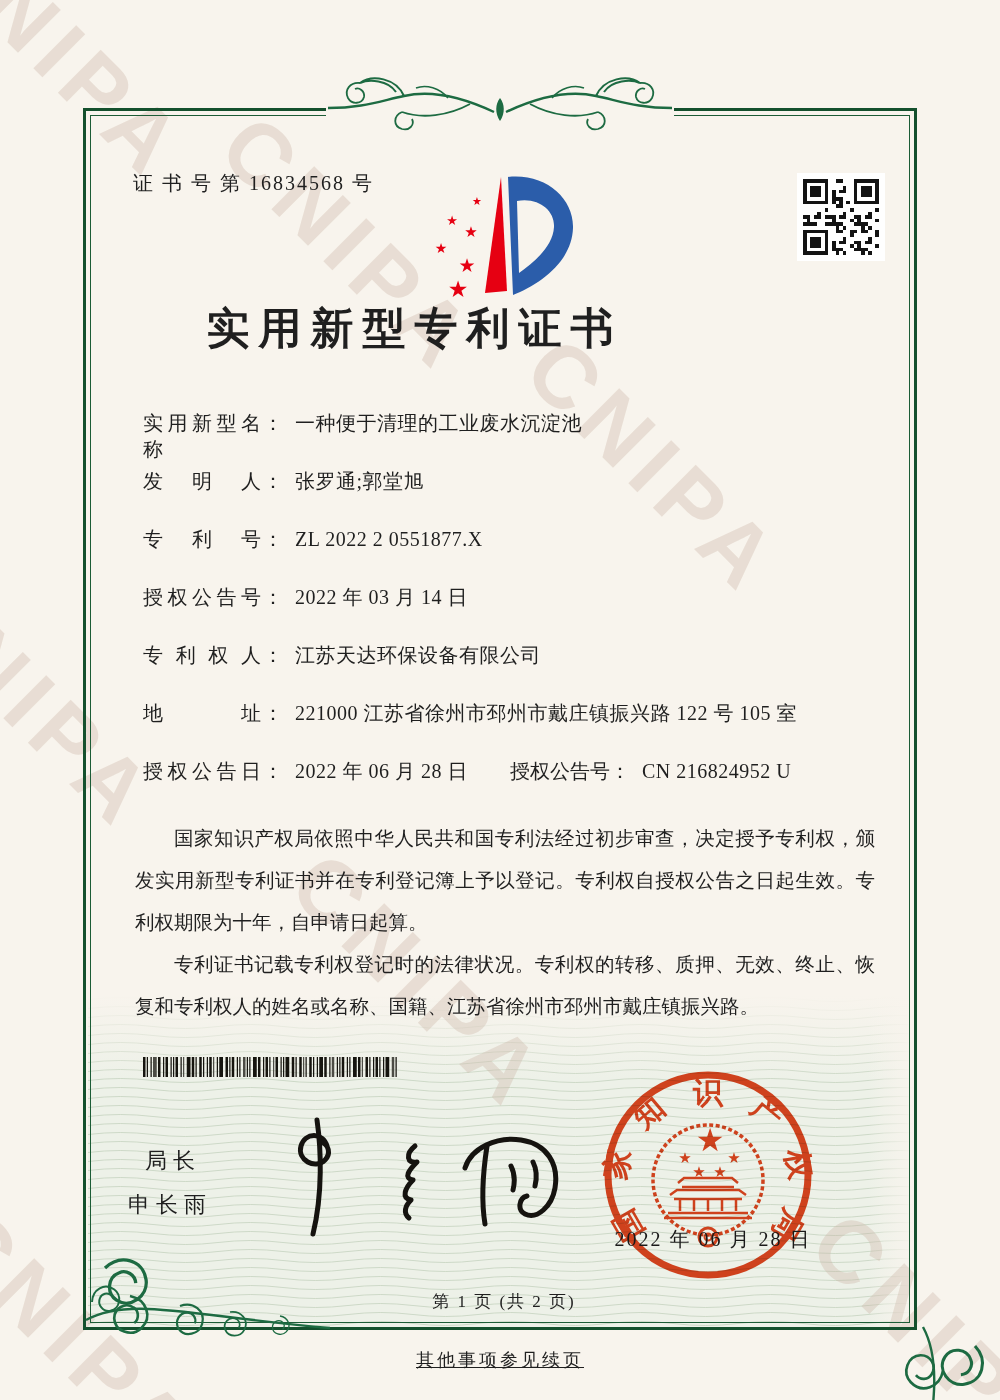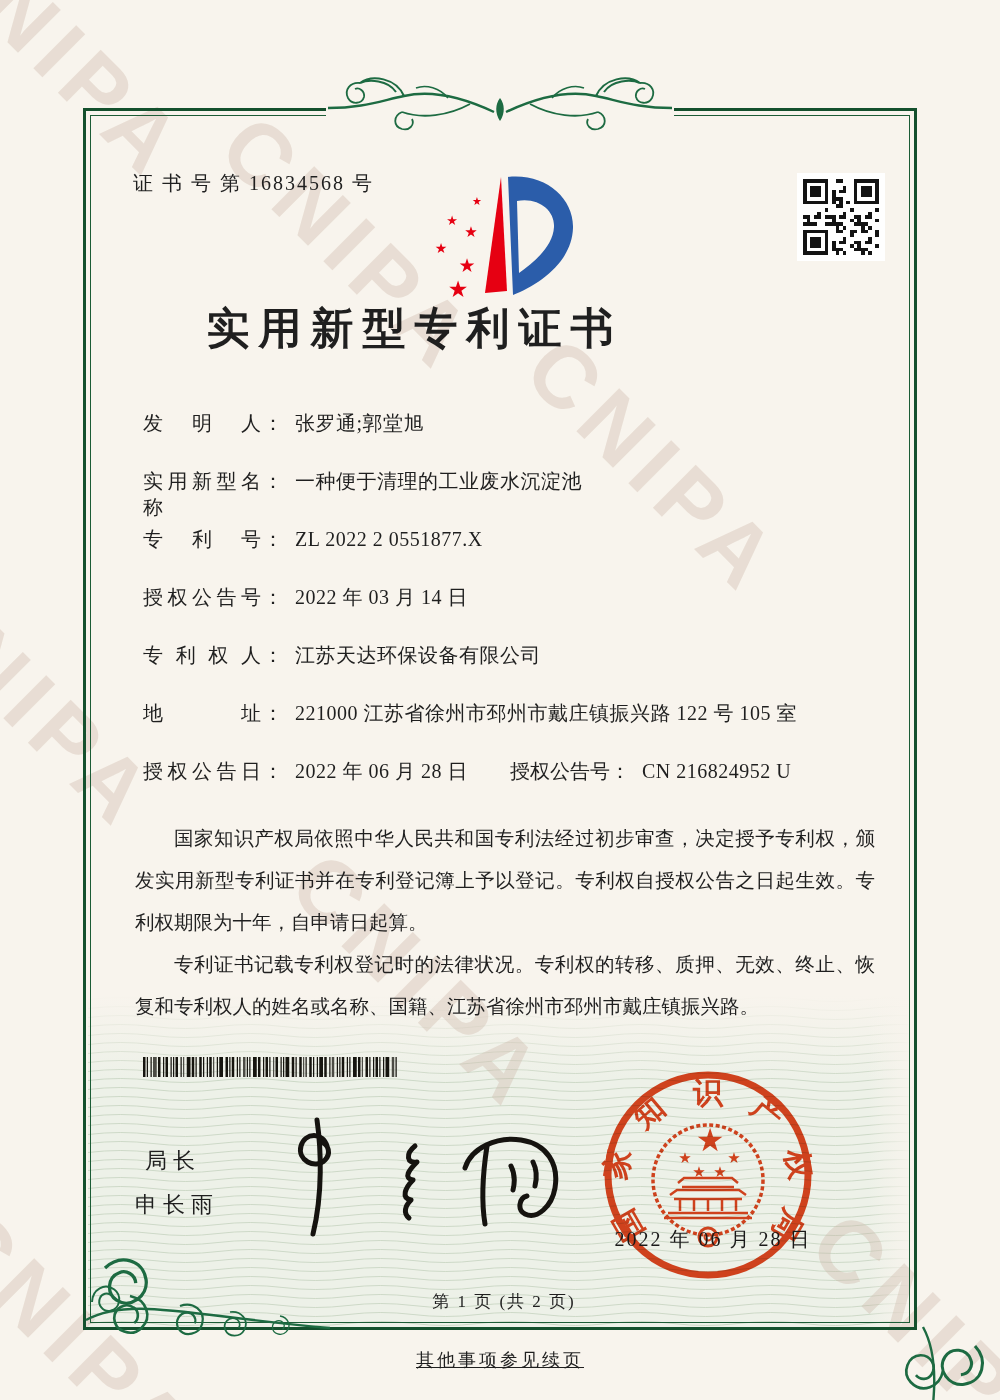--- a/index.html
+++ b/index.html
@@ -43,21 +43,21 @@
   .flabel{display:inline-block;width:118px;text-align:justify;text-align-last:justify;vertical-align:top;}
   .fcolon{margin-left:2px;}
   .fvalue{margin-left:12px;letter-spacing:0.5px;}
   .grant-col2{position:absolute;left:367px;top:0;white-space:nowrap;}
   
   .body-text{position:absolute;z-index:5;left:135px;top:818px;width:740px;}
   .body-text p{margin:0;font-size:19.5px;line-height:42px;text-indent:2em;text-align:justify;}
   
   .barcode{position:absolute;z-index:5;left:143px;top:1057px;width:258px;height:20px;}
   .director-title{position:absolute;z-index:5;left:145px;top:1146px;font-size:22px;letter-spacing:6px;}
-  .director-name{position:absolute;z-index:5;left:135px;top:1190px;font-size:22px;letter-spacing:6px;}
+  .director-name{position:absolute;z-index:5;left:128px;top:1190px;font-size:22px;letter-spacing:6px;}
   .signature{position:absolute;z-index:6;left:265px;top:1108px;width:310px;height:130px;}
   .signature path{fill:none;stroke:#15130f;stroke-width:5;stroke-linecap:round;stroke-linejoin:round;}
   .seal{position:absolute;z-index:6;left:595px;top:1062px;width:226px;height:226px;
     mix-blend-mode:multiply;opacity:0.94;}
   .seal-date{position:absolute;z-index:7;left:613px;top:1226px;width:200px;text-align:center;
     font-size:20px;letter-spacing:2px;color:#191919;}
   .page-indicator{position:absolute;z-index:5;left:4px;width:1000px;top:1290px;text-align:center;
     font-size:17px;letter-spacing:2px;}
   .continuation{position:absolute;z-index:5;left:0;width:1000px;top:1348px;text-align:center;
     font-size:18px;letter-spacing:3px;text-decoration:underline;}
@@ -250,24 +250,24 @@
         <rect x="0" y="14" width="7" height="7"></rect>
         <rect x="1" y="15" width="5" height="5" fill="#ffffff"></rect>
         <rect x="2" y="16" width="3" height="3"></rect>
       </svg>
   </div>
 
   <div class="title">实用新型专利证书</div>
 
   <div class="fields">
     <div class="frow">
+      <span class="flabel">实用新型名称</span><span class="fcolon">：</span><span class="fvalue">一种便于清理的工业废水沉淀池</span>
+    </div>
+    <div class="frow">
       <span class="flabel">发明人</span><span class="fcolon">：</span><span class="fvalue">张罗通;郭堂旭</span>
-    </div>
-    <div class="frow">
-      <span class="flabel">实用新型名称</span><span class="fcolon">：</span><span class="fvalue">一种便于清理的工业废水沉淀池</span>
     </div>
     <div class="frow">
       <span class="flabel">专利号</span><span class="fcolon">：</span><span class="fvalue">ZL 2022 2 0551877.X</span>
     </div>
     <div class="frow">
       <span class="flabel">授权公告号</span><span class="fcolon">：</span><span class="fvalue">2022 年 03 月 14 日</span>
     </div>
     <div class="frow">
       <span class="flabel">专利权人</span><span class="fcolon">：</span><span class="fvalue">江苏天达环保设备有限公司</span>
     </div>

